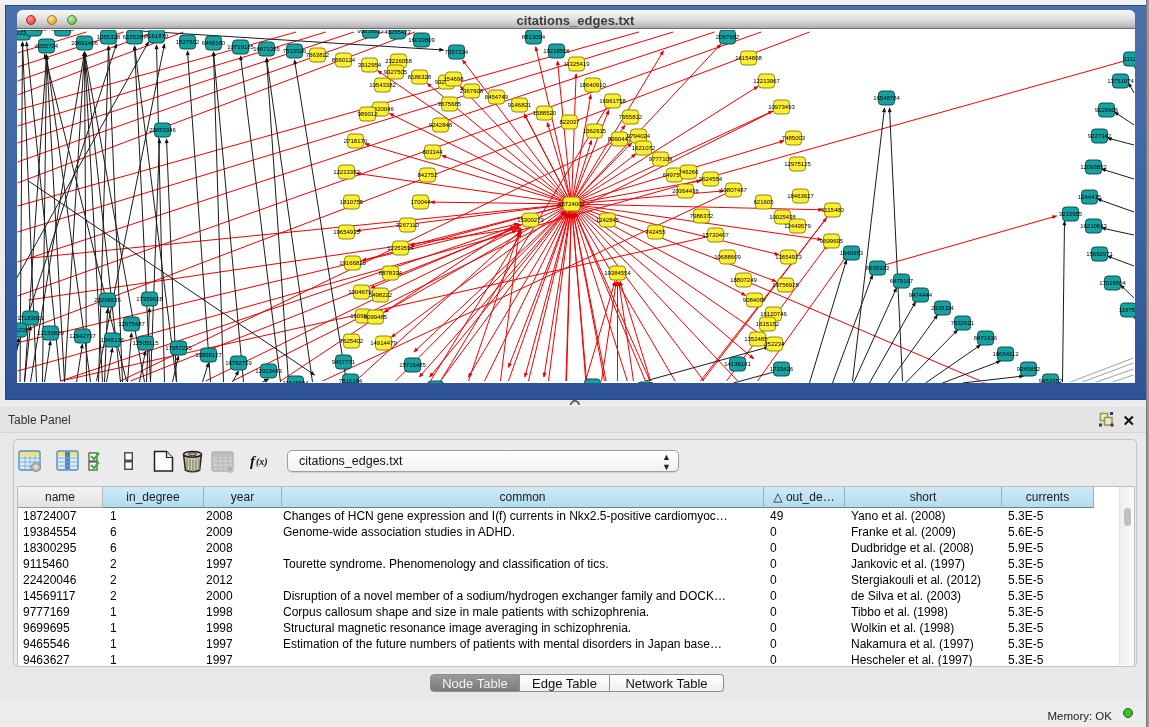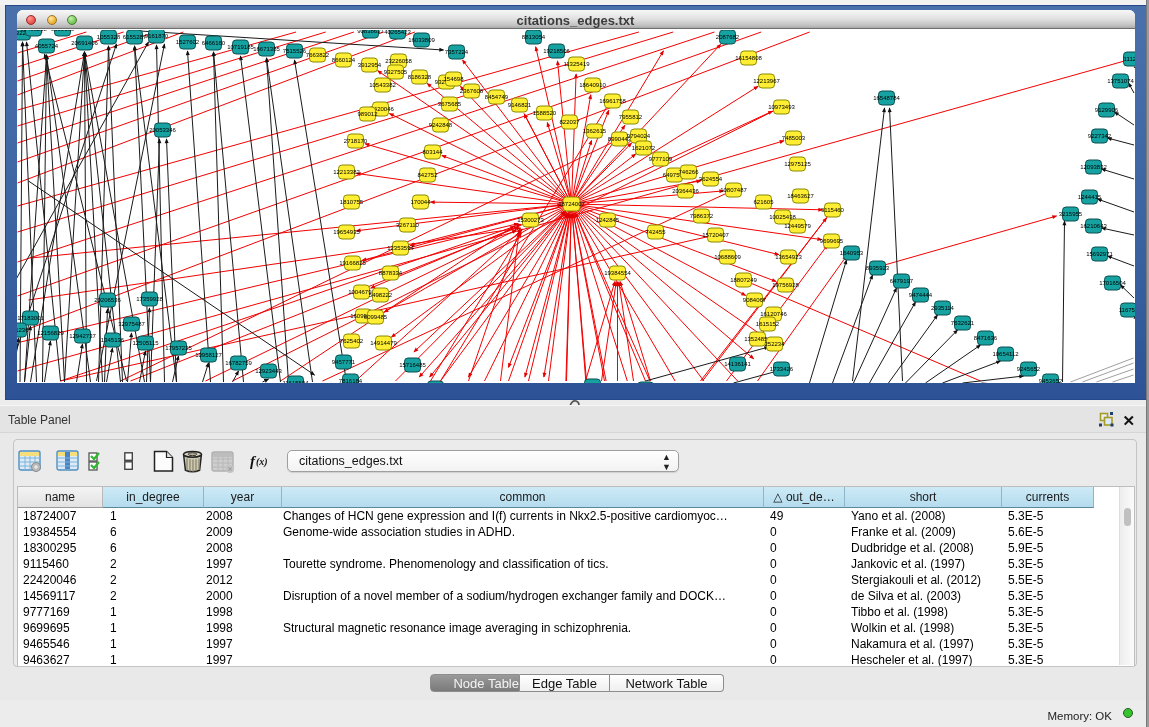--- a/index.html
+++ b/index.html
@@ -53,21 +53,21 @@
   border-bottom:1px solid #9a9a9a; }
 .row { position:absolute; height:16px; font-size:12px; color:#000; white-space:nowrap; }
 .row span { position:absolute; top:1px; }
 #vsb { left:1119px; top:487px; width:15px; height:178px; background:linear-gradient(90deg,#ededed,#fbfbfb); border-left:1px solid #dcdcdc; }
 #vsb .thumb { position:absolute; left:3.5px; top:21px; width:7px; height:18px; border-radius:4px;
   background:#c0c0c0; }
 
 #tabs { left:430px; top:674px; height:18px; font-size:13px; }
 .seg { position:absolute; top:0; height:18px; line-height:17px; text-align:center;
   border:1px solid #8d8d8d; border-left:none; background:linear-gradient(180deg,#ffffff,#efefef); color:#111; }
-.seg.first { border-left:1px solid #8d8d8d; border-radius:4px 0 0 4px;text-align:right; }
+.seg.first { border-left:1px solid #8d8d8d; border-radius:4px 0 0 4px; }
 .seg.last { border-radius:0 4px 4px 0; }
 .seg.sel { background:linear-gradient(180deg,#9a9a9a,#7a7a7a); color:#f4f4f4; }
 #botbar { left:0; top:700px; width:1146px; height:27px; background:#ececec; }
 #mem { position:absolute; right:34px; top:10px; font-size:11.5px; color:#222; }
 #memdot { position:absolute; right:13px; top:8px; width:10px; height:10px; border-radius:50%;
   background:#35c42e; border:1.5px solid #2b5a28; }
 #rightstrip { left:1146px; top:0; width:3px; height:727px; background:#9a9a9a; border-left:1px solid #787878;}
 </style></head>
 <body>
 <div class="abs" style="left:0;top:0;width:1146px;height:5px;background:#f2f2f2"></div>
@@ -691,37 +691,39 @@
       <span style="left:188px">2000</span>
       <span style="left:265px">Disruption of a novel member of a sodium/hydrogen exchanger family and DOCK…</span>
       <span style="left:752px">0</span>
       <span style="left:833px">de Silva et al. (2003)</span>
       <span style="left:990px">5.3E-5</span>
     </div>
     <div class="row" style="left:0;top:117px;width:1114px">
       <span style="left:5px">9777169</span>
       <span style="left:92px">1</span>
       <span style="left:188px">1998</span>
+      <span style="left:265px">Corpus callosum shape and size in male patients with schizophrenia.</span>
       <span style="left:752px">0</span>
       <span style="left:833px">Tibbo et al. (1998)</span>
       <span style="left:990px">5.3E-5</span>
     </div>
     <div class="row" style="left:0;top:133px;width:1114px">
       <span style="left:5px">9699695</span>
       <span style="left:92px">1</span>
       <span style="left:188px">1998</span>
       <span style="left:265px">Structural magnetic resonance image averaging in schizophrenia.</span>
       <span style="left:752px">0</span>
       <span style="left:833px">Wolkin et al. (1998)</span>
       <span style="left:990px">5.3E-5</span>
     </div>
     <div class="row" style="left:0;top:149px;width:1114px">
       <span style="left:5px">9465546</span>
       <span style="left:92px">1</span>
       <span style="left:188px">1997</span>
+      <span style="left:265px">Estimation of the future numbers of patients with mental disorders in Japan base…</span>
       <span style="left:752px">0</span>
       <span style="left:833px">Nakamura et al. (1997)</span>
       <span style="left:990px">5.3E-5</span>
     </div>
     <div class="row" style="left:0;top:165px;width:1114px">
       <span style="left:5px">9463627</span>
       <span style="left:92px">1</span>
       <span style="left:188px">1997</span>
       <span style="left:752px">0</span>
       <span style="left:833px">Hescheler et al. (1997)</span>

